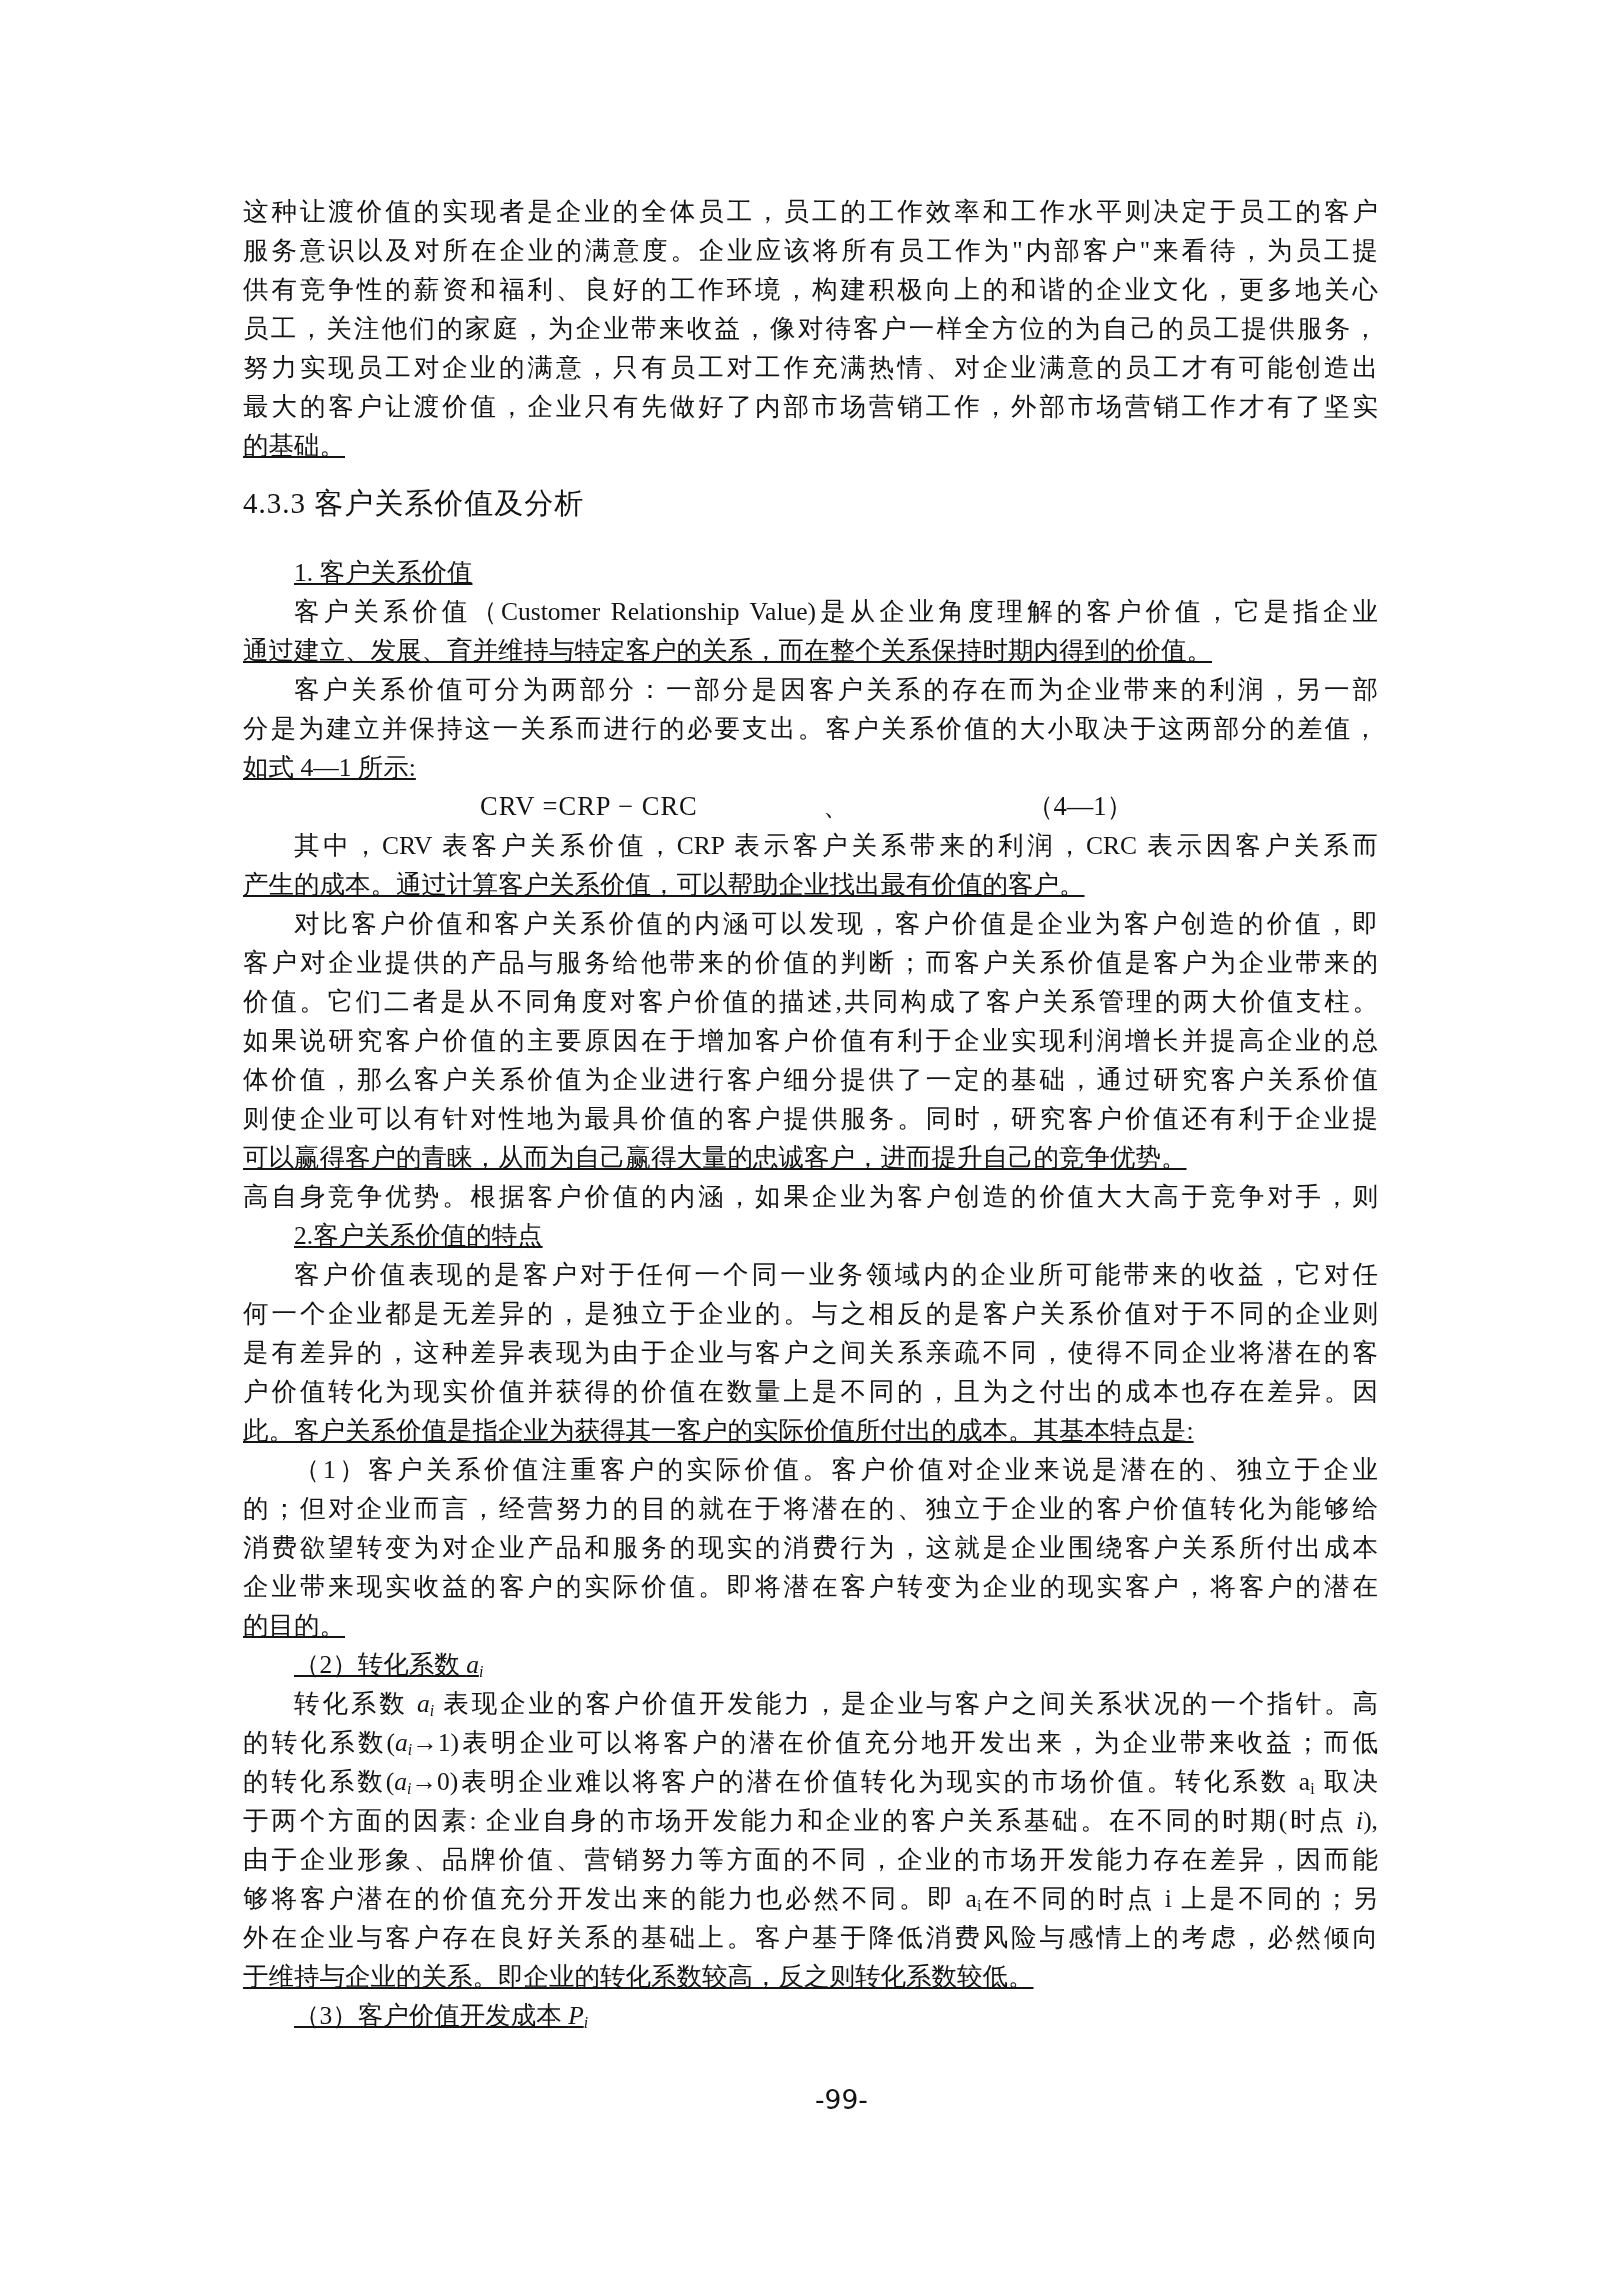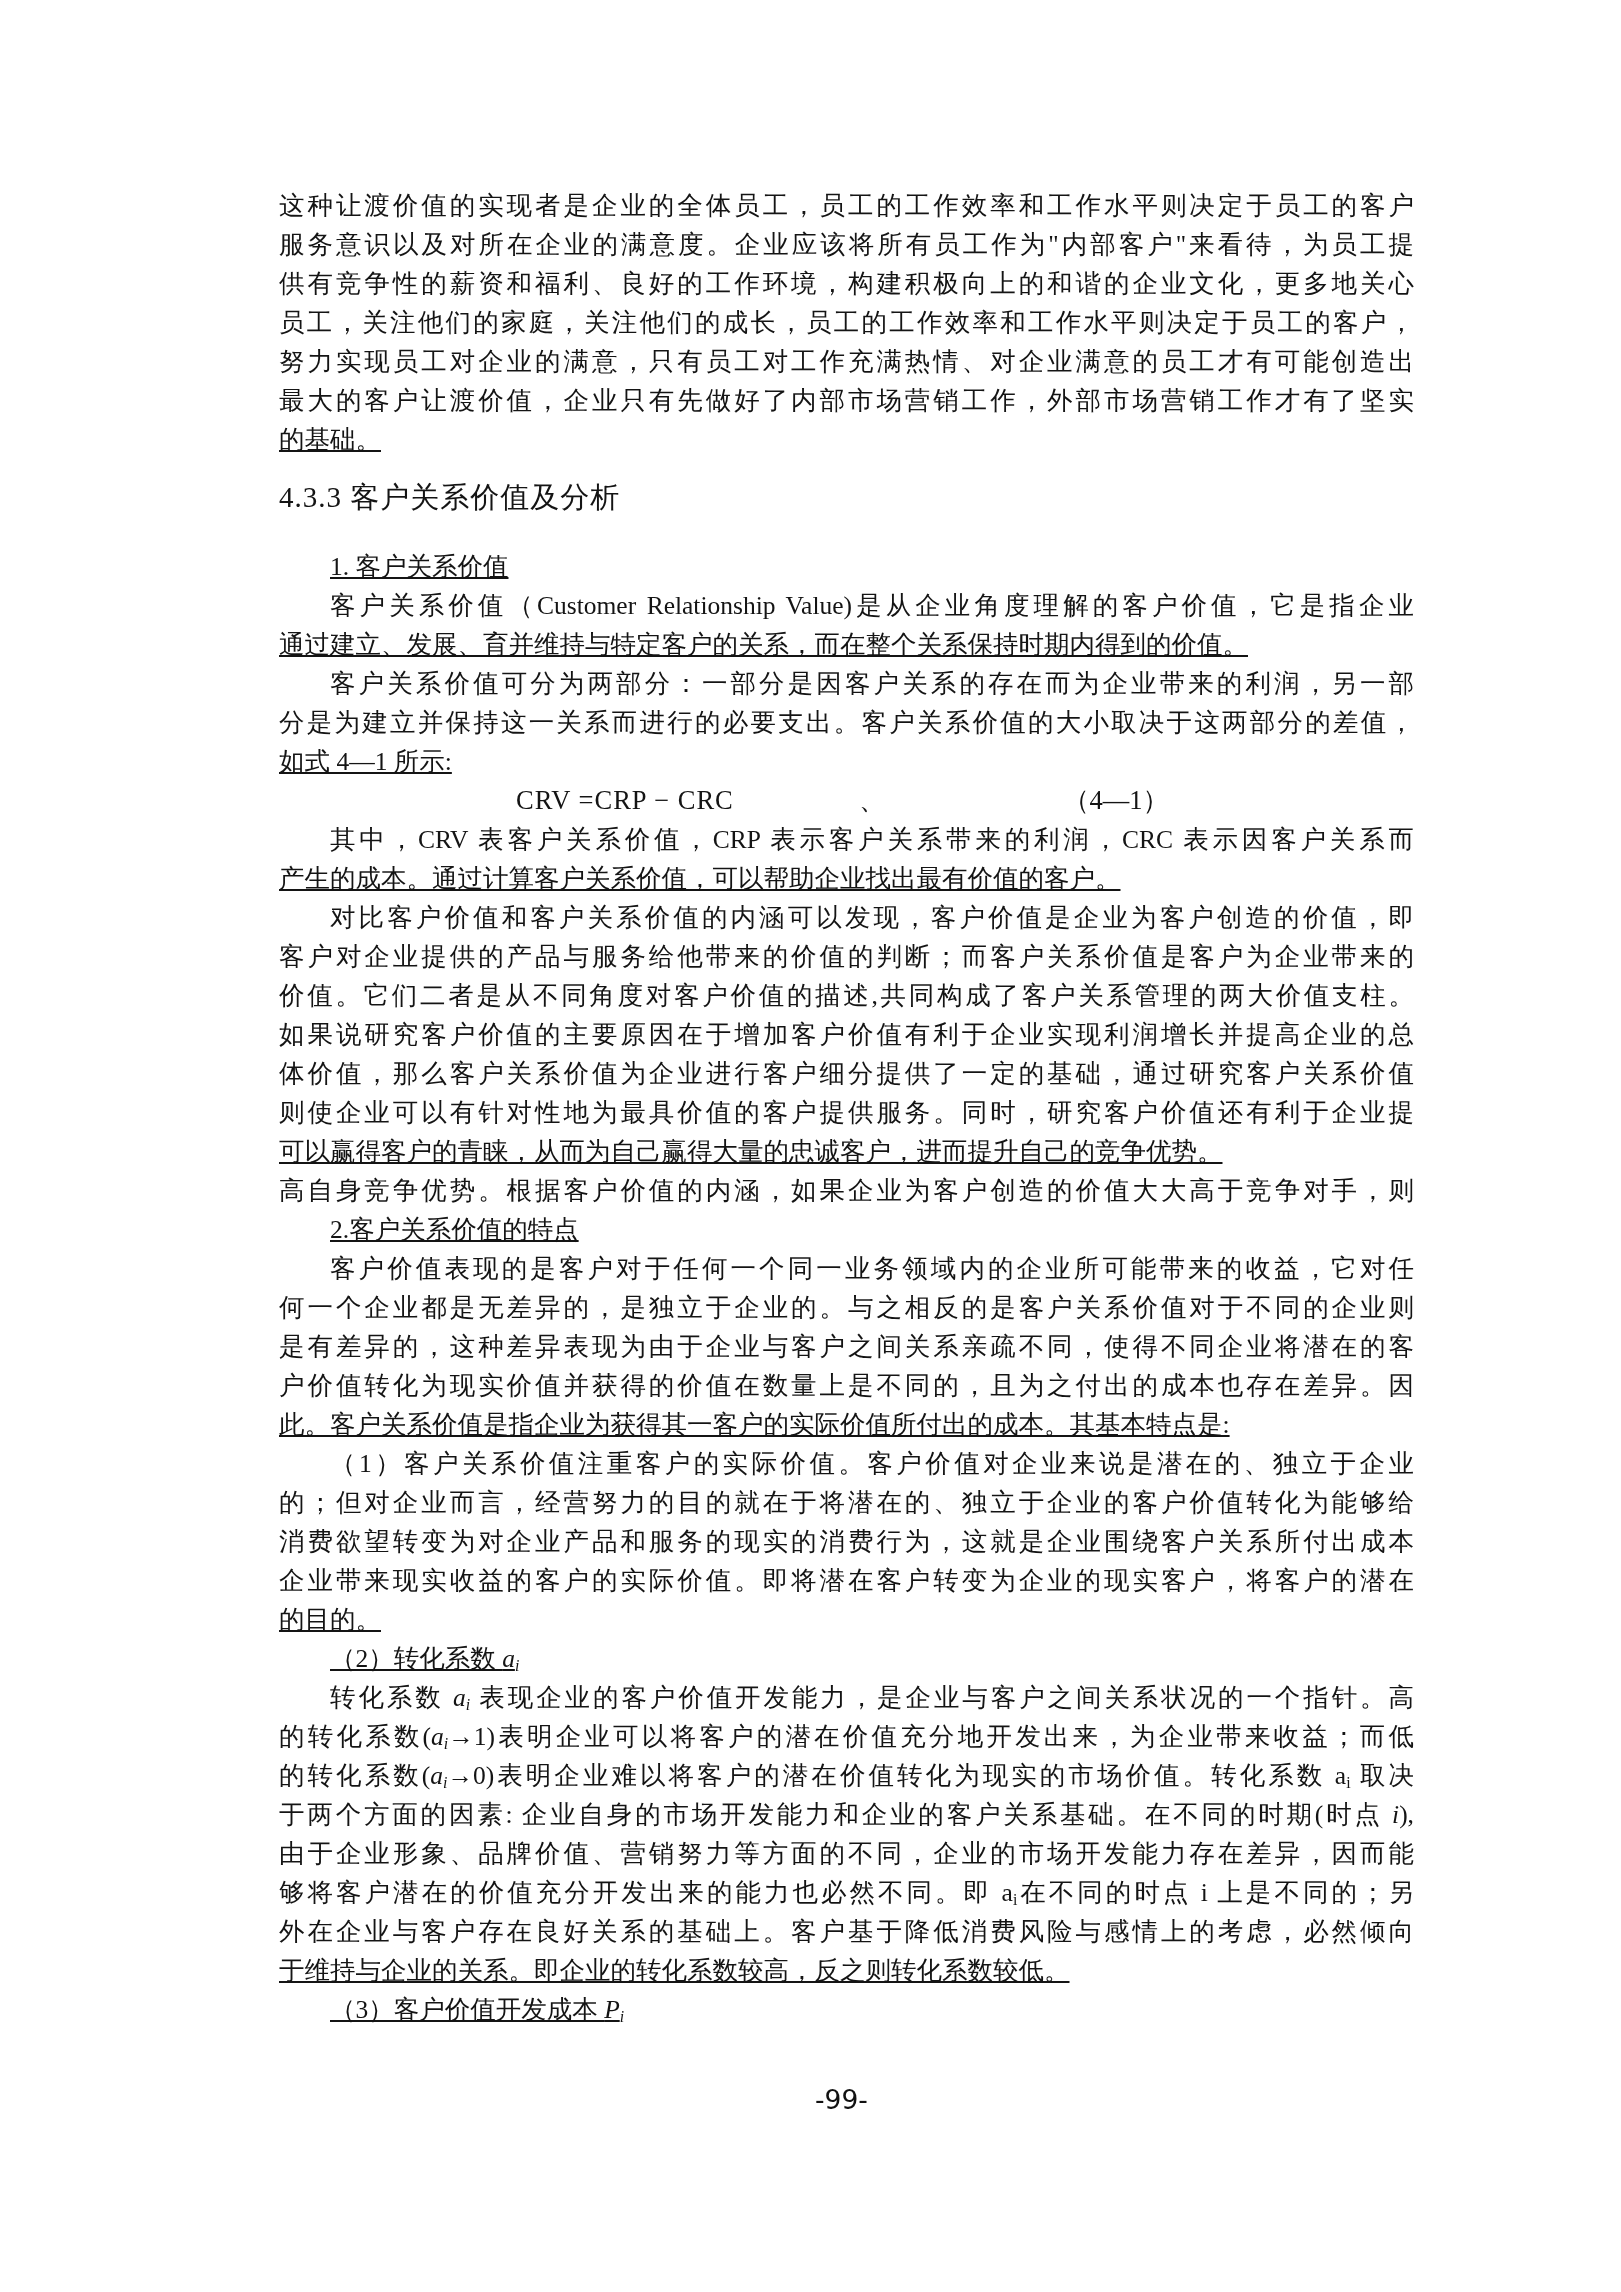--- a/index.html
+++ b/index.html
@@ -10,23 +10,22 @@
     font-family: "Liberation Serif", serif;
     color: #141414;
   }
   .page {
     position: absolute; inset: 0;
     background: #ffffff;
     overflow: hidden;
   }
   .text-block {
     position: absolute;
-    left: 243px; top: 186px;
+    left: 243px; top: 192px;
     width: 1135px;
-    margin-left: 36px;
   }
   .para { margin: 0; }
   .line {
     height: 39px;
     line-height: 39px;
     font-size: 25.5px;
     text-align: justify;
     text-align-last: justify;
     overflow: visible;
   }
@@ -74,21 +73,21 @@
 </style>
 </head>
 <body>
 
 <div class="page">
   <div class="text-block">
       <div class="para">
         <div class="line">这种让渡价值的实现者是企业的全体员工，员工的工作效率和工作水平则决定于员工的客户</div>
         <div class="line">服务意识以及对所在企业的满意度。企业应该将所有员工作为"内部客户"来看待，为员工提</div>
         <div class="line">供有竞争性的薪资和福利、良好的工作环境，构建积极向上的和谐的企业文化，更多地关心</div>
-        <div class="line">员工，关注他们的家庭，关注他们的成长，员工的工作效率和工作水平则决定于员工的客户，</div>
+        <div class="line">员工，关注他们的家庭，为企业带来收益，像对待客户一样全方位的为自己的员工提供服务，</div>
         <div class="line">努力实现员工对企业的满意，只有员工对工作充满热情、对企业满意的员工才有可能创造出</div>
         <div class="line">最大的客户让渡价值，企业只有先做好了内部市场营销工作，外部市场营销工作才有了坚实</div>
         <div class="line last">的基础。</div>
       </div>
       <div class="heading">4.3.3 客户关系价值及分析</div>
       <div class="para">
         <div class="line last indent">1. 客户关系价值</div>
       </div>
       <div class="para">
         <div class="line indent">客户关系价值（Customer Relationship Value)是从企业角度理解的客户价值，它是指企业</div>

